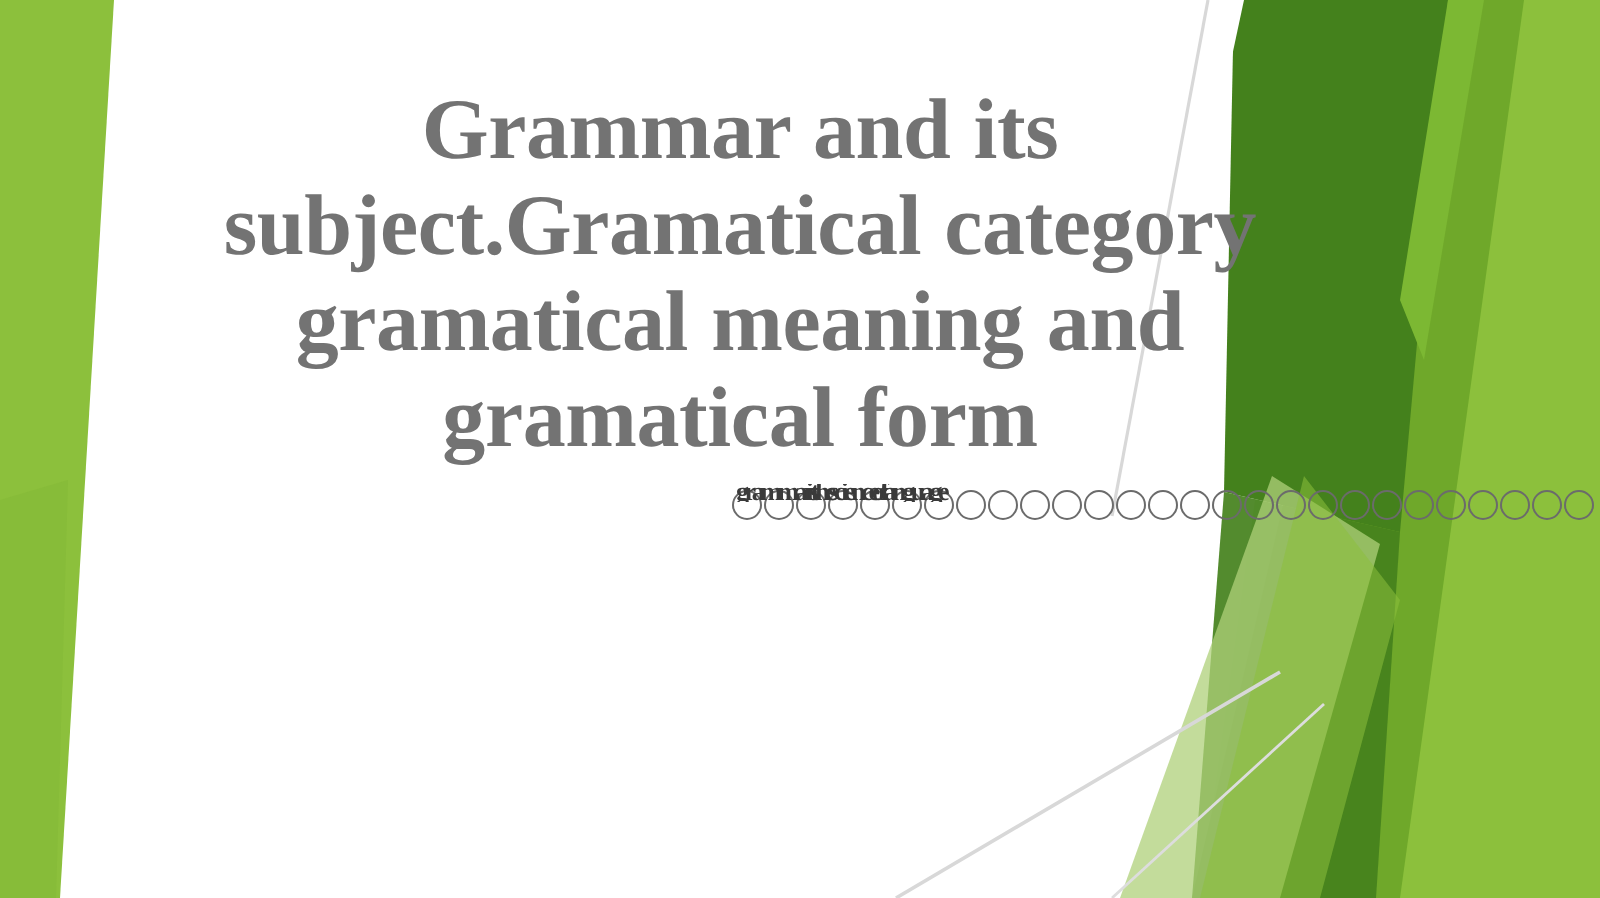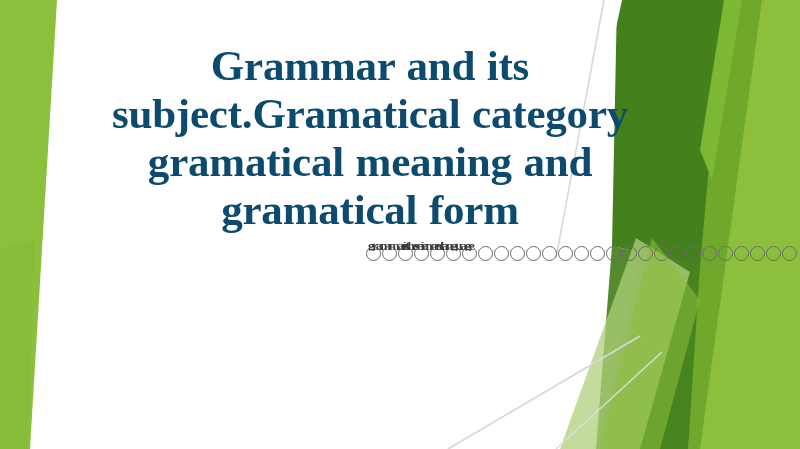--- a/index.html
+++ b/index.html
@@ -38,21 +38,21 @@
     width: 620px;
     text-align: center;
     z-index: 5;
   }
   #title-text {
     margin: 0;
     font-family: "Liberation Serif", serif;
     font-weight: bold;
     font-size: 43px;
     line-height: 1.12;
-    color: #0c4a6e;
+    color: #737373;
     letter-spacing: -0.2px;
     word-spacing: 1px;
   }
 
   
   #subtitle-row {
     position: absolute;
     left: 366px;
     top: 243px;
     width: 440px;

